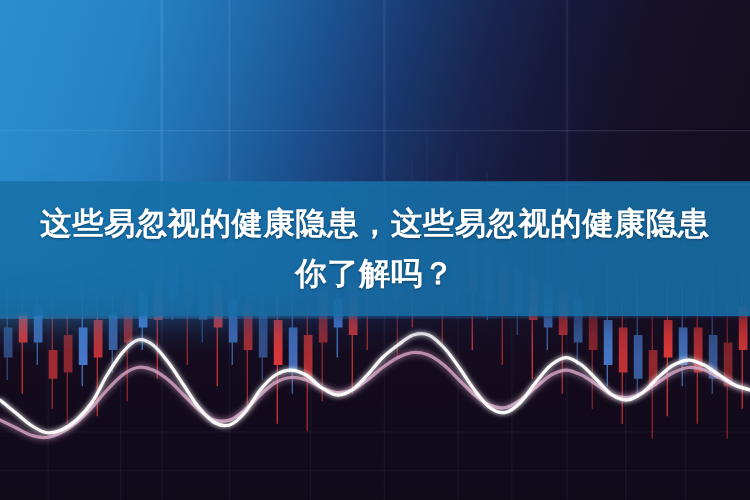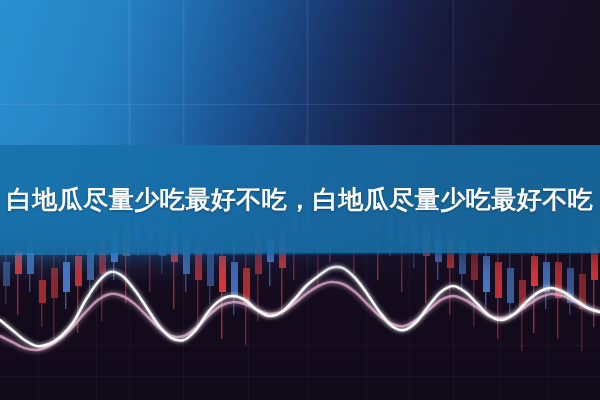--- a/index.html
+++ b/index.html
@@ -418,17 +418,18 @@
   </svg>
 
   <div class="layer" id="top-wash"></div>
   <div class="layer" id="top-streaks"></div>
   <div class="layer" id="top-rules">
       <div class="r" style="top: 104px;"></div>
       <div class="r" style="top: 147px;"></div>
     </div>
 
   <div id="title-banner">
-    <div class="line line1">白地瓜尽量少吃最好不吃，白地瓜尽量少吃最好不吃</div>
+    <div class="line line1">这些易忽视的健康隐患，这些易忽视的健康隐患</div>
+    <div class="line line2">你了解吗？</div>
   </div>
   <div id="banner-edge"></div>
 
 </div>
 
 </body></html>

